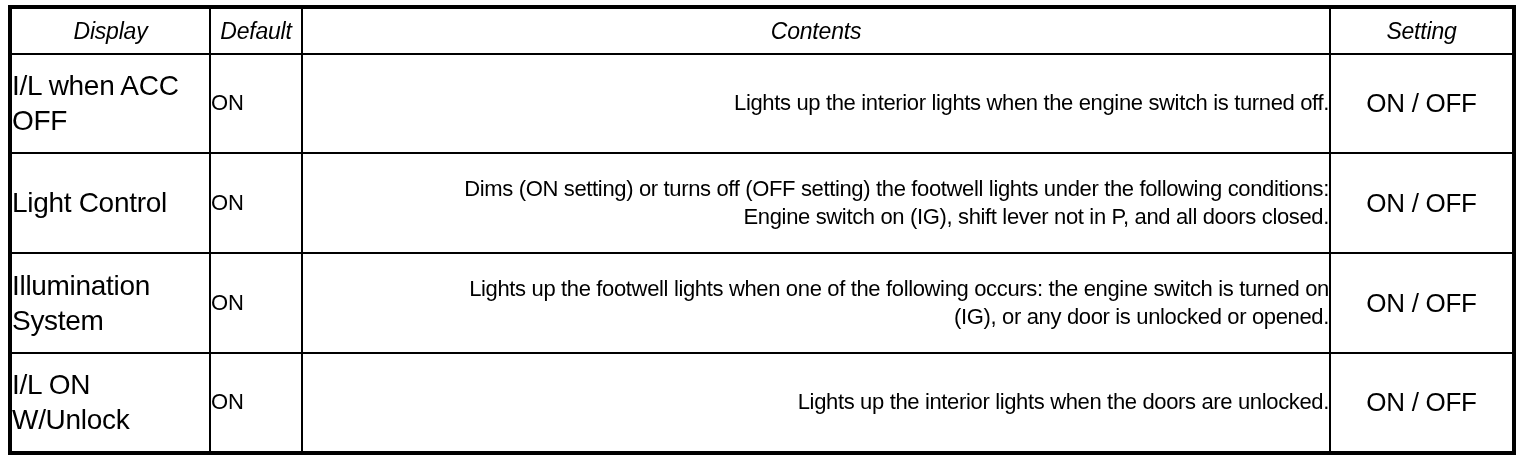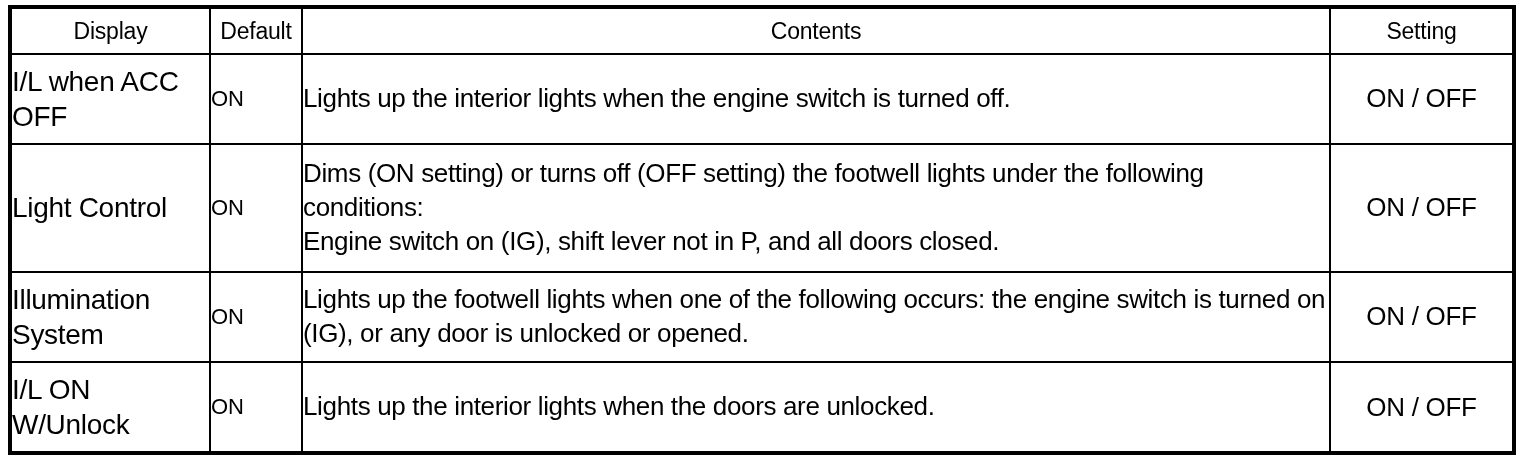--- a/index.html
+++ b/index.html
@@ -49,39 +49,41 @@
   col.c-contents { width: 1028px;}
   col.c-setting  { width: 184px; }
 
   
   thead th {
     height: 47px;
     text-align: center;
     font-weight: bold;
     font-size: 23px;
     letter-spacing: -0.2px;
+    font-style: italic;
   }
 
   
   td.cell-display {
     font-size: 28px;
     padding: 0 6px 0 7px;
     line-height: 1.26;
     letter-spacing: -0.3px;
   }
   td.cell-default {
     font-size: 22px;
     padding: 0 4px 0 8px;
     letter-spacing: -0.2px;
   }
   td.cell-contents {
-    font-size: 26px;
+    font-size: 22px;
     padding: 0 8px 0 10px;
     line-height: 1.30;
     letter-spacing: -0.35px;
+    text-align: right;
   }
   td.cell-setting {
     font-size: 26px;
     padding: 0 4px 0 8px;
     line-height: 1.26;
     letter-spacing: -0.3px;
     text-align: center;
   }
 
   

